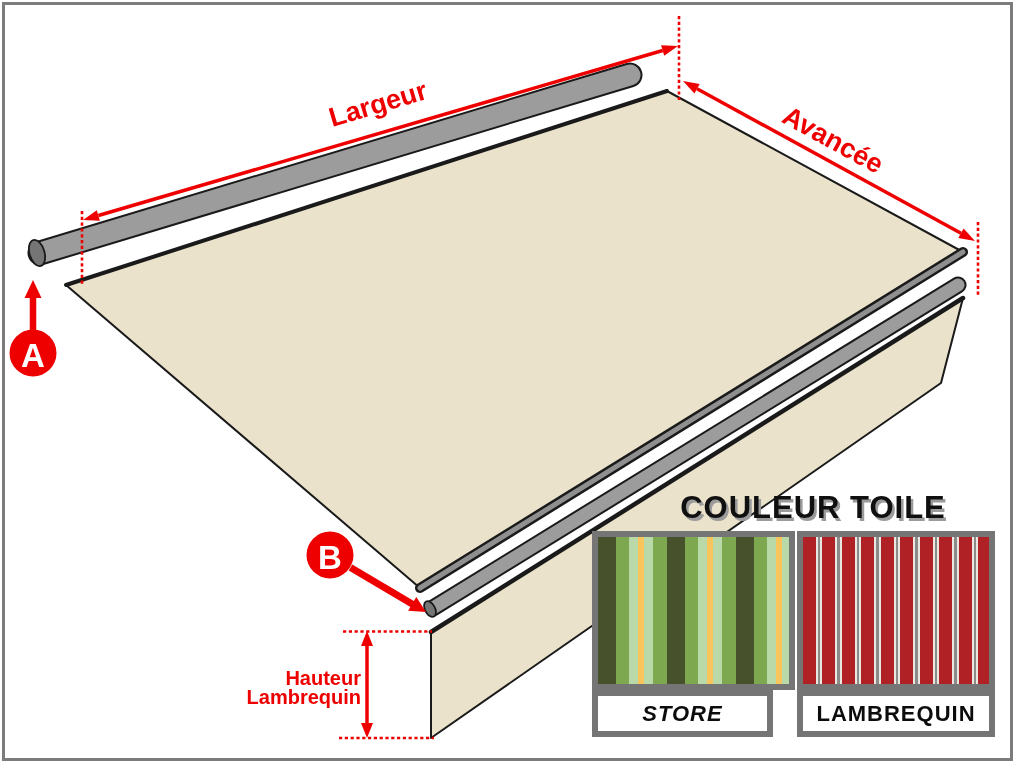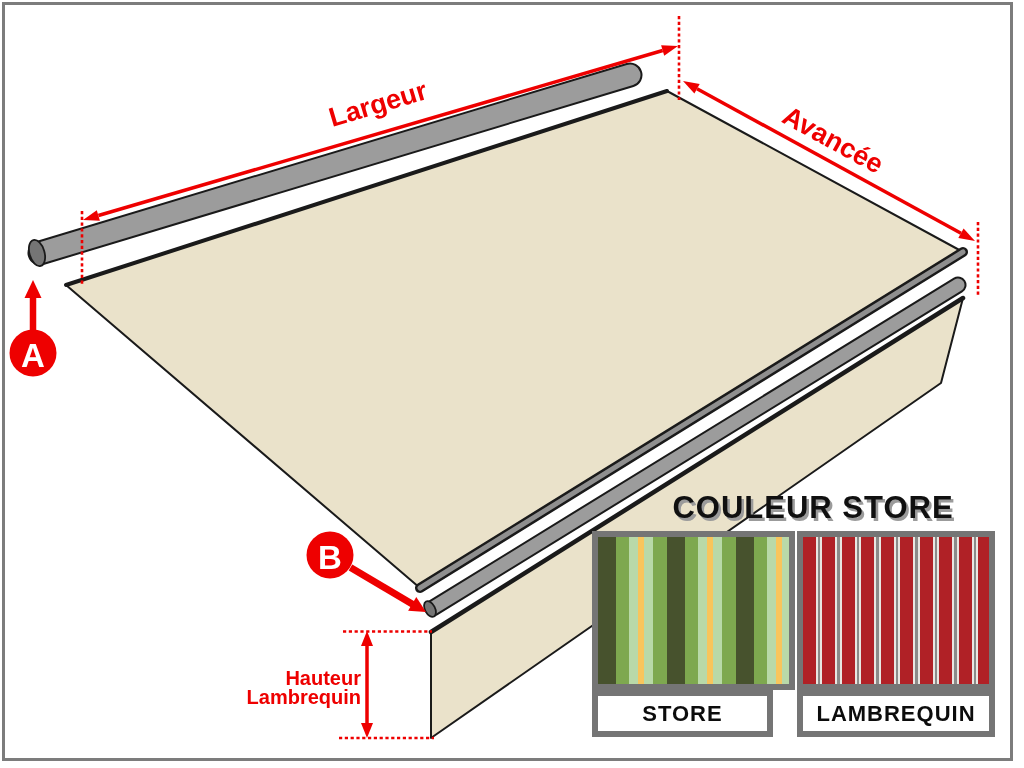--- a/index.html
+++ b/index.html
@@ -41,21 +41,21 @@
       var(--green-mint) 46px, var(--green-mint) 55px,
       var(--green-mid) 55px,  var(--green-mid) 69px);
   }
   .fabric-red{
     background:repeating-linear-gradient(90deg,
       var(--fabric-red) 0px,   var(--fabric-red) 13px,
       var(--stripe-white) 13px, var(--stripe-white) 15px,
       var(--stripe-gray) 15px,  var(--stripe-gray) 17.3px,
       var(--stripe-white) 17.3px, var(--stripe-white) 19.5px);
   }
-  .label-store{left:592px;top:690px;width:181px;height:47px;}
+  .label-store{left:592px;top:690px;width:181px;height:47px;font-style:italic;}
   .label-lambrequin{left:797px;top:690px;width:198px;height:47px;}
   .label-box{display:flex;align-items:center;justify-content:center;
     font-size:22px;font-weight:bold;letter-spacing:1px;color:#0c0c0c;}
 </style>
 </head>
 <body>
 
 <div class="stage">
   <svg width="1024" height="768" viewBox="0 0 1024 768">
 
@@ -120,21 +120,21 @@
     </g>
 
     <g>
       <line x1="350.5" y1="567.5" x2="413" y2="604.5" class="red-stroke" stroke-width="7"></line>
       <polygon class="red-fill" points="426,612 408.1,610.7 416.3,596.9"></polygon>
       <circle cx="330" cy="555" r="23.5" class="marker-circle"></circle>
       <text class="marker-letter" x="330" y="557" text-anchor="middle" dominant-baseline="central">B</text>
     </g>
   </svg>
 
-  <div class="heading">COULEUR STORE</div>
+  <div class="heading">COULEUR TOILE</div>
 
   <div class="swatch swatch-green">
     <div class="fabric fabric-green"></div>
   </div>
   <div class="swatch swatch-red">
     <div class="fabric fabric-red"></div>
   </div>
 
   <div class="label-box label-store">
     <span>STORE</span>

